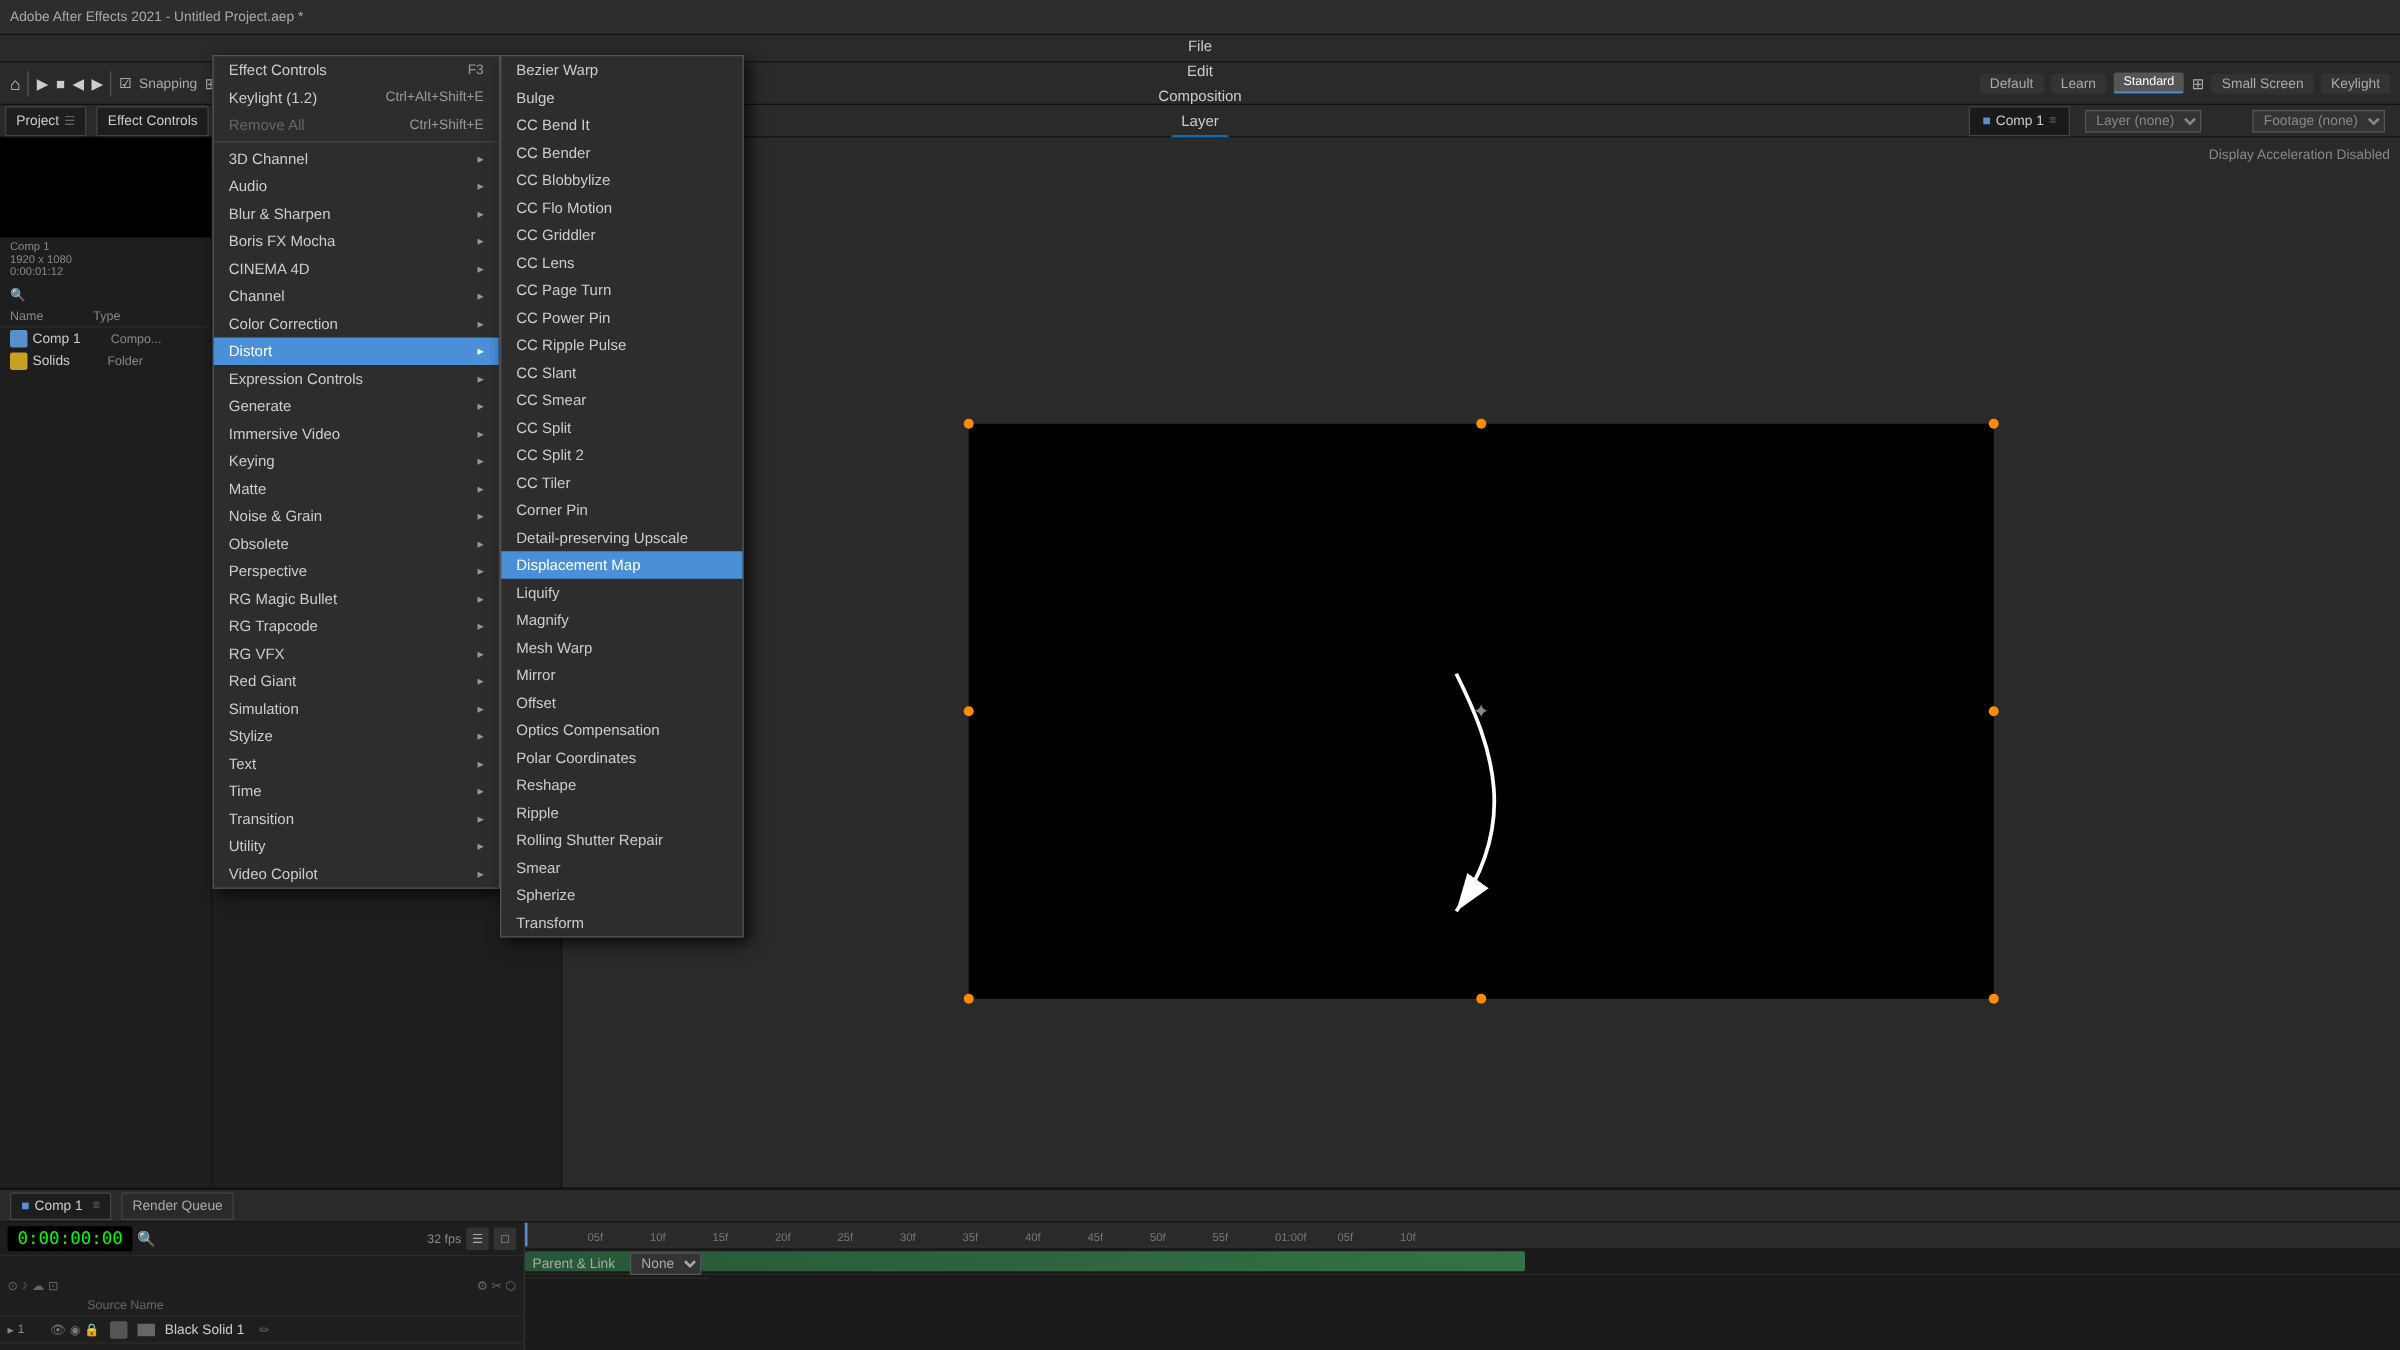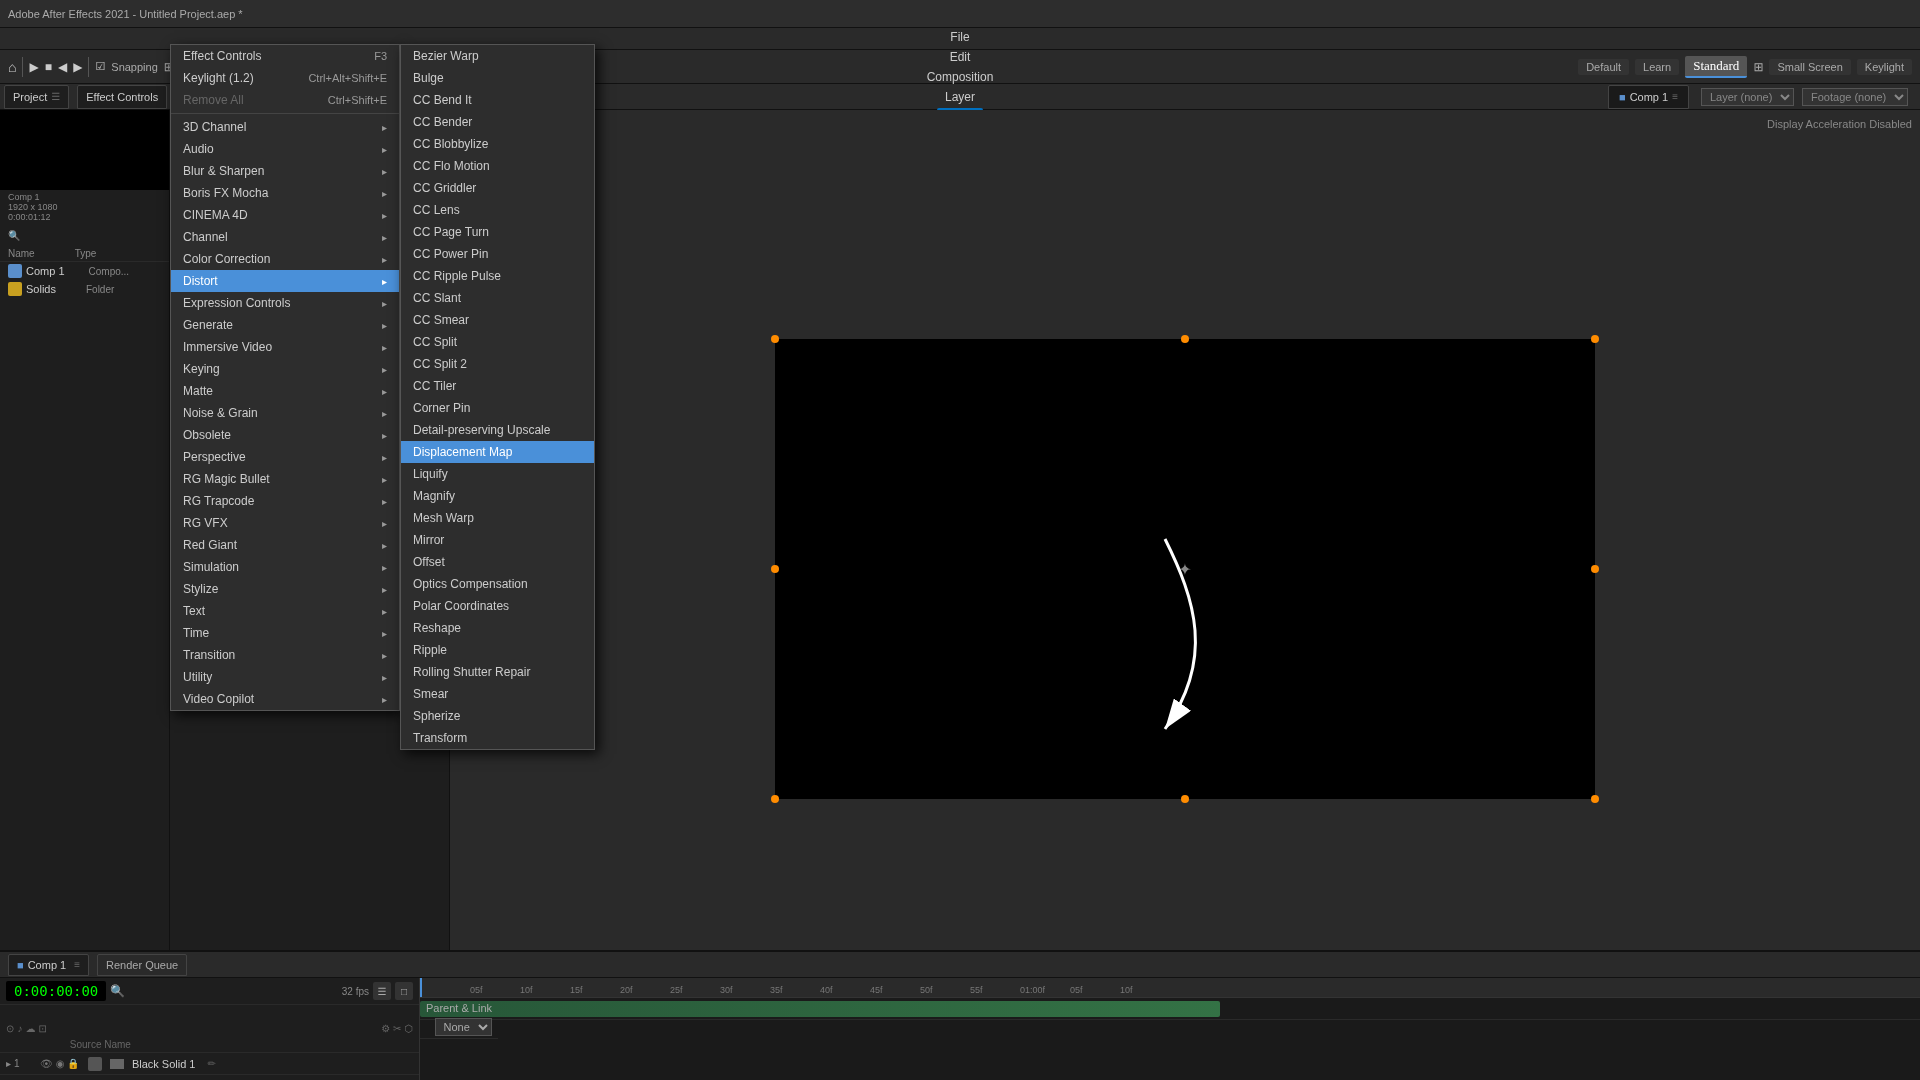--- a/index.html
+++ b/index.html
@@ -389,21 +389,21 @@
   <span style="font-size:12px;">▶</span>
   <div class="toolbar-sep"></div>
   <span style="font-size:11px;">☑</span>
   <span style="font-size:11px; color:#aaa;">Snapping</span>
   <span style="font-size:12px; color:#aaa;">⊞</span>
   <div class="toolbar-sep"></div>
 
   <div style="flex:1;"></div>
   <span style="padding:2px 8px; font-size:11px; background:#333; border-radius:2px; color:#aaa;">Default</span>
   <span style="padding:2px 8px; font-size:11px; background:#333; border-radius:2px; color:#aaa;">Learn</span>
-  <span style="padding:2px 8px; font-size:13px; background:#555; border-radius:2px; color:#fff; border-bottom:2px solid #4a90d9;font-family:Liberation Serif, serif;">Standard</span>
+  <span style="padding:2px 8px; font-size:10px; background:#555; border-radius:2px; color:#fff; border-bottom:2px solid #4a90d9;">Standard</span>
   <span style="font-size:12px; color:#aaa;">⊞</span>
   <span style="padding:2px 8px; font-size:11px; background:#333; border-radius:2px; color:#aaa;">Small Screen</span>
   <span style="padding:2px 8px; font-size:11px; background:#333; border-radius:2px; color:#aaa;">Keylight</span>
 </div>
 
 <div style="display:flex; background:#2a2a2a; height:26px; align-items:center; padding:0 4px; gap:4px; border-bottom:1px solid #111;">
   <div style="display:flex; align-items:center; gap:4px; padding:0 8px; height:24px; background:#1e1e1e; border:1px solid #444; border-radius:2px 2px 0 0; font-size:11px;">
     <span>Project</span>
     <span style="font-size:10px; color:#666;">☰</span>
   </div>
@@ -414,21 +414,21 @@
   <div style="margin-left:auto; display:flex; align-items:center; gap:4px; font-size:11px;">
     <div style="padding:0 10px; height:24px; display:flex; align-items:center; background:#1a1a1a; border:1px solid #444; border-radius:2px 2px 0 0;">
       <span style="color:#5a8fcc; margin-right:4px;">■</span>
       <span>Comp 1</span>
       <span style="color:#666; margin-left:4px; font-size:10px;">≡</span>
     </div>
     <div style="display:flex; align-items:center; gap:8px; padding:0 8px; font-size:11px; color:#888;">
       <select style="background:#333; border:1px solid #555; color:#888; font-size:11px; padding:1px 4px;">
         <option>Layer (none)</option>
       </select>
-      <select style="background:#333; border:1px solid #555; color:#888; font-size:11px; padding:1px 4px;">
+      <select style="background:#333; border:1px solid #555; color:#888; font-size:11px; padding:1px 4px;margin-left:33px;">
         <option>Footage (none)</option>
       </select>
     </div>
   </div>
 </div>
 
 <div style="display:flex; height:calc(1080px - 140px); position:relative;">
 
   <div id="left-panel">
     <div style="background:#000; width:100%; height:80px; position:relative;">
@@ -583,21 +583,21 @@
         <span class="ruler-mark" style="left:600px;">01:00f</span>
         <span class="ruler-mark" style="left:650px;">05f</span>
         <span class="ruler-mark" style="left:700px;">10f</span>
       </div>
 
       <div class="timeline-track" style="border-bottom:1px solid #2a2a2a;">
 
         <div class="track-bar" style="left:0; width:800px; background: linear-gradient(90deg, #2a6640 0%, #3a8850 100%); opacity:0.8;"></div>
       </div>
 
-      <div style="position:absolute; top:22px; left:0; display:flex; align-items:center; gap:4px; padding:2px 6px; font-size:11px; color:#aaa; border-bottom:1px solid #2a2a2a;flex-direction:column;">
+      <div style="position:absolute; top:22px; left:0; display:flex; align-items:center; gap:4px; padding:2px 6px; font-size:11px; color:#aaa; border-bottom:1px solid #2a2a2a;">
         <span>Parent &amp; Link</span>
         <select style="background:#333; border:1px solid #555; color:#aaa; font-size:11px; padding:1px 4px; margin-left:8px;">
           <option>None</option>
         </select>
       </div>
     </div>
   </div>
 </div>
 
 <div id="effect-menu">

